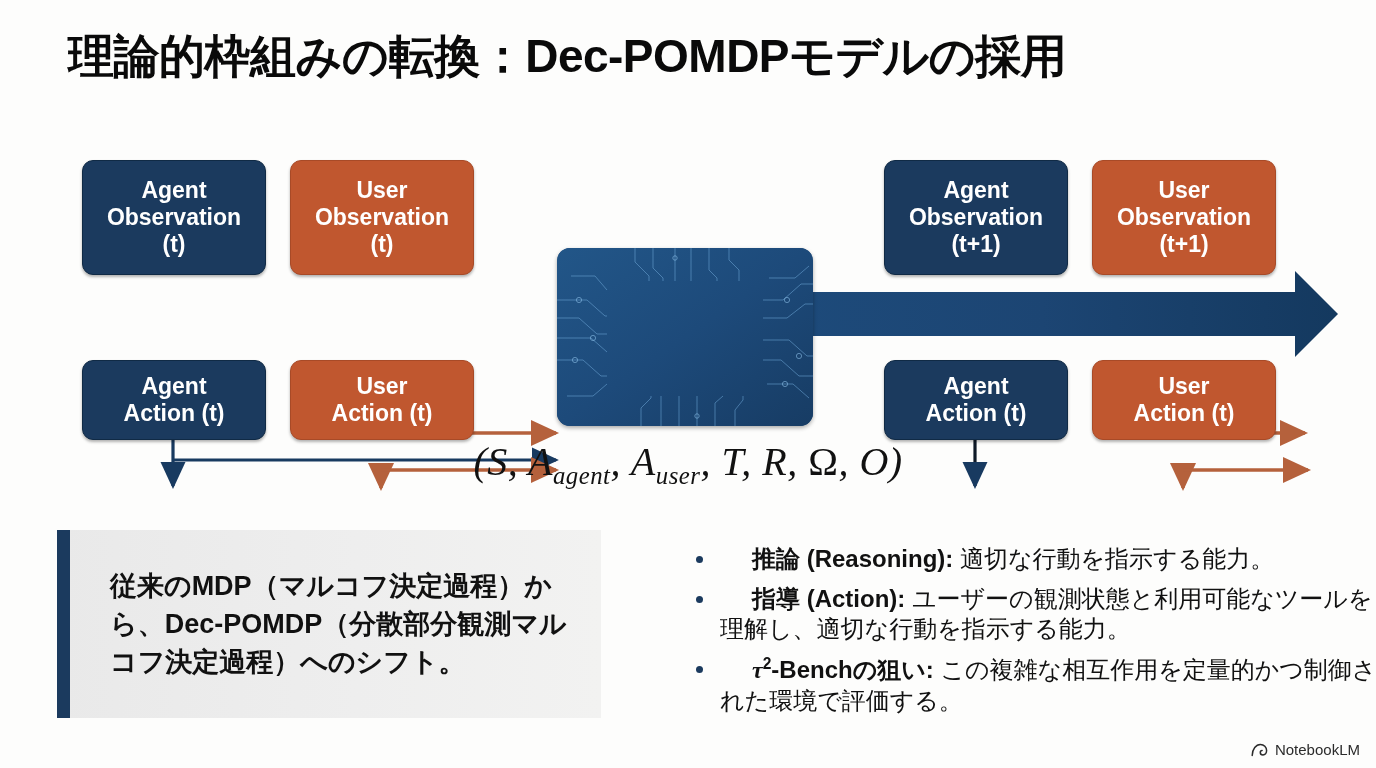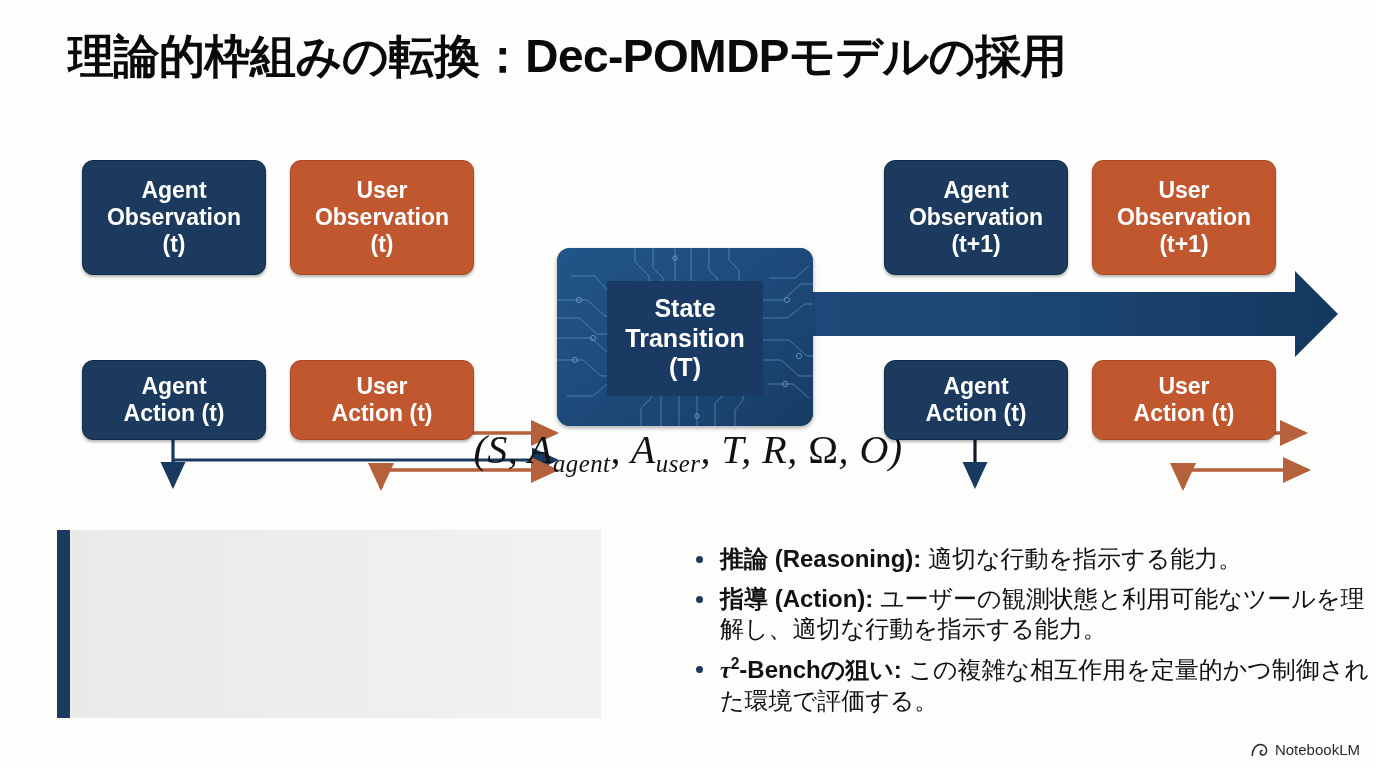--- a/index.html
+++ b/index.html
@@ -101,21 +101,21 @@
     font-weight: bold;
     font-size: 25px;
     line-height: 1.18;
     z-index: 2;
   }
 
   
   #tuple-formula {
     position: absolute;
     left: 0;
-    top: 426px;
+    top: 438px;
     width: 1376px;
     text-align: center;
     font-family: "Liberation Serif", "DejaVu Serif", serif;
     font-style: italic;
     font-size: 40px;
     color: #111;
     letter-spacing: 0.5px;
   }
 
   
@@ -162,21 +162,21 @@
   #bullets li::before {
     content: "";
     position: absolute;
     left: 8px;
     top: 12px;
     width: 7px;
     height: 7px;
     border-radius: 50%;
     background: #1b3a5e;
   }
-  #bullets .lead { font-weight: bold; }
+  #bullets .lead { font-weight: bold; margin-left: 32px; }
   #bullets sup { font-size: 0.65em; vertical-align: super; }
   #bullets .tau {
     font-family: "Liberation Serif", "DejaVu Serif", serif;
     font-style: italic;
     font-weight: bold;
   }
 
   
   #notebooklm-logo {
     position: absolute;
@@ -308,30 +308,30 @@
         <circle cx="22" cy="52" r="2.6"></circle>
         <circle cx="36" cy="90" r="2.6"></circle>
         <circle cx="18" cy="112" r="2.6"></circle>
         <circle cx="230" cy="52" r="2.6"></circle>
         <circle cx="242" cy="108" r="2.6"></circle>
         <circle cx="228" cy="136" r="2.6"></circle>
         <circle cx="118" cy="10" r="2.2"></circle>
         <circle cx="140" cy="168" r="2.2"></circle>
       </g>
     </svg>
-    <div class="chip">State<br>Transition<br>(T)</div>
   </div>
 </div>
 
 <div id="tuple-formula">
   <span>(</span><span>S</span><span>, </span><span>A</span><sub style="font-size:0.62em">agent</sub><span>, </span><span>A</span><sub style="font-size:0.62em">user</sub><span>, </span><span>T</span><span>, </span><span>R</span><span>, </span><span style="font-style:normal">Ω</span><span>, </span><span>O</span><span>)</span>
 </div>
 
 <div id="callout">
   <div class="bar"></div>
+  <div class="callout-text">従来のMDP（マルコフ決定過程）から、Dec-POMDP（分散部分観測マルコフ決定過程）へのシフト。</div>
 </div>
 
 <ul id="bullets">
   <li>
     <span class="lead">推論 (Reasoning):</span><span> 適切な行動を指示する能力。</span>
   </li>
   <li>
     <span class="lead">指導 (Action):</span><span> ユーザーの観測状態と利用可能なツールを理解し、適切な行動を指示する能力。</span>
   </li>
   <li>

